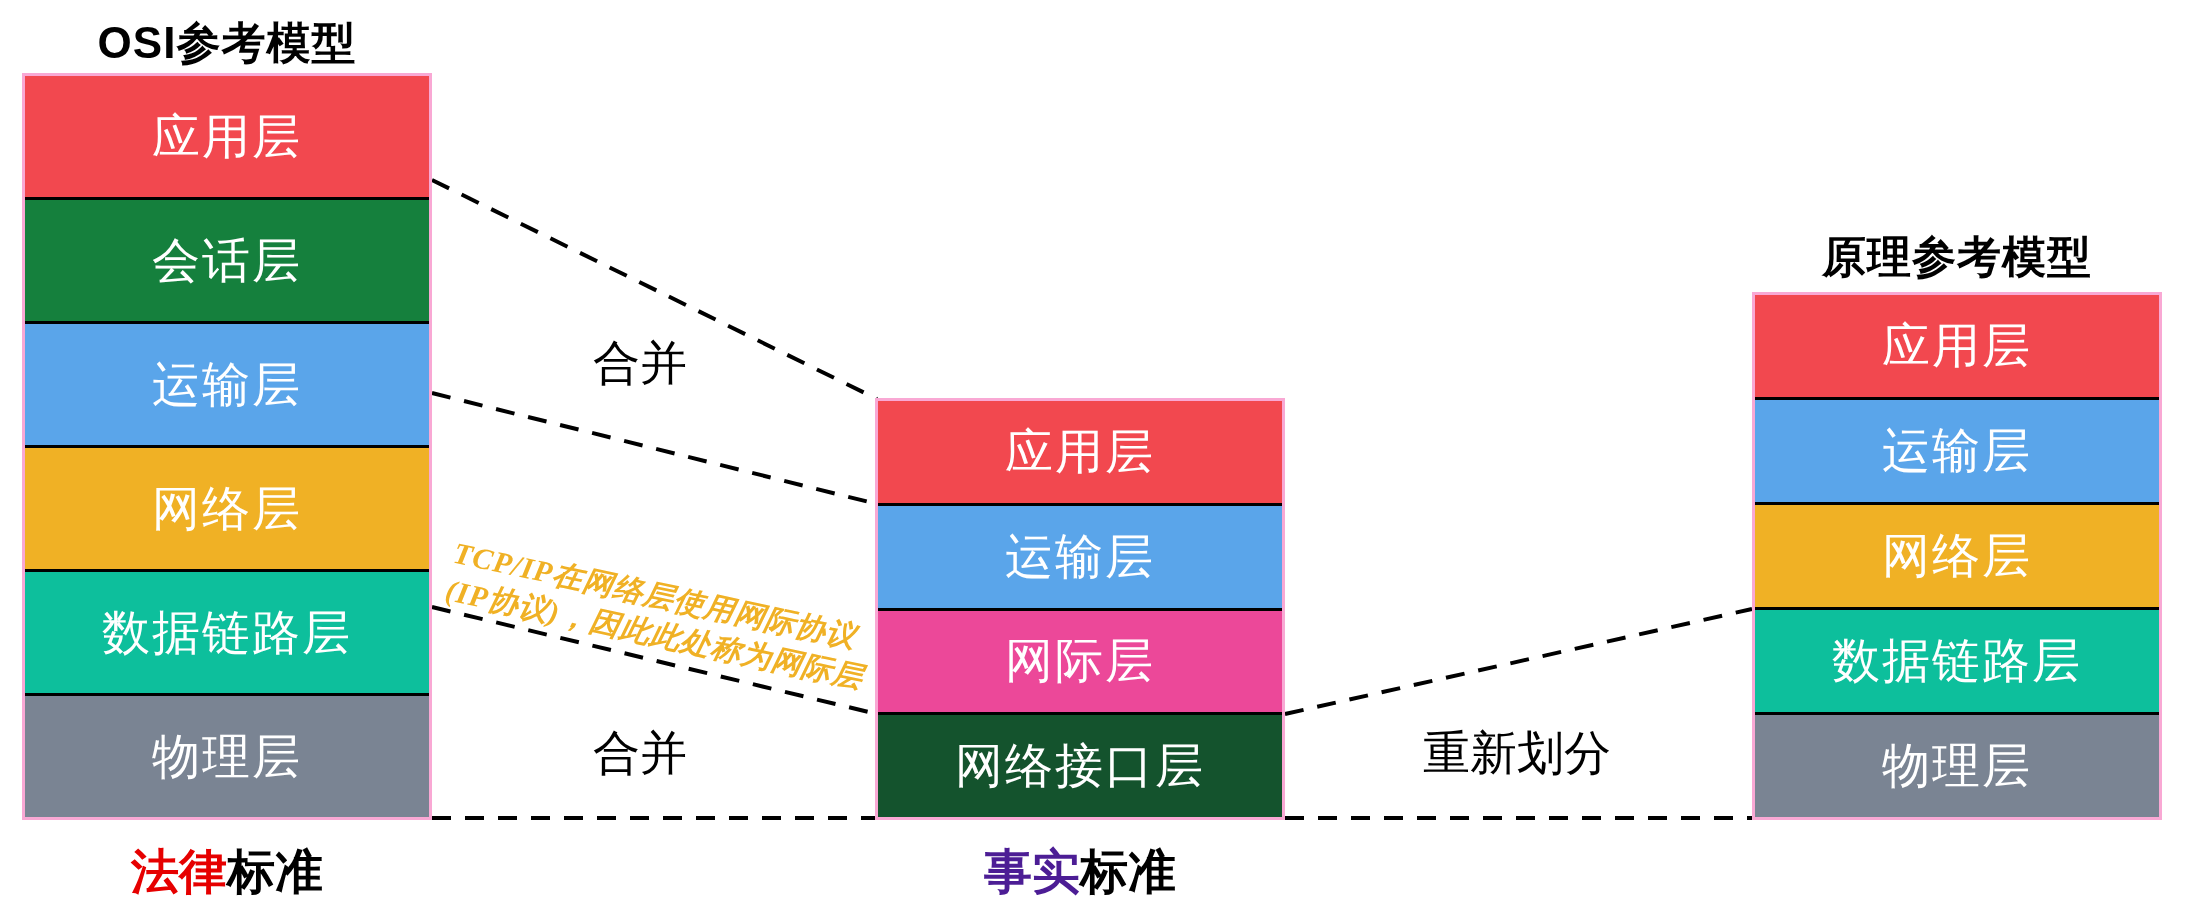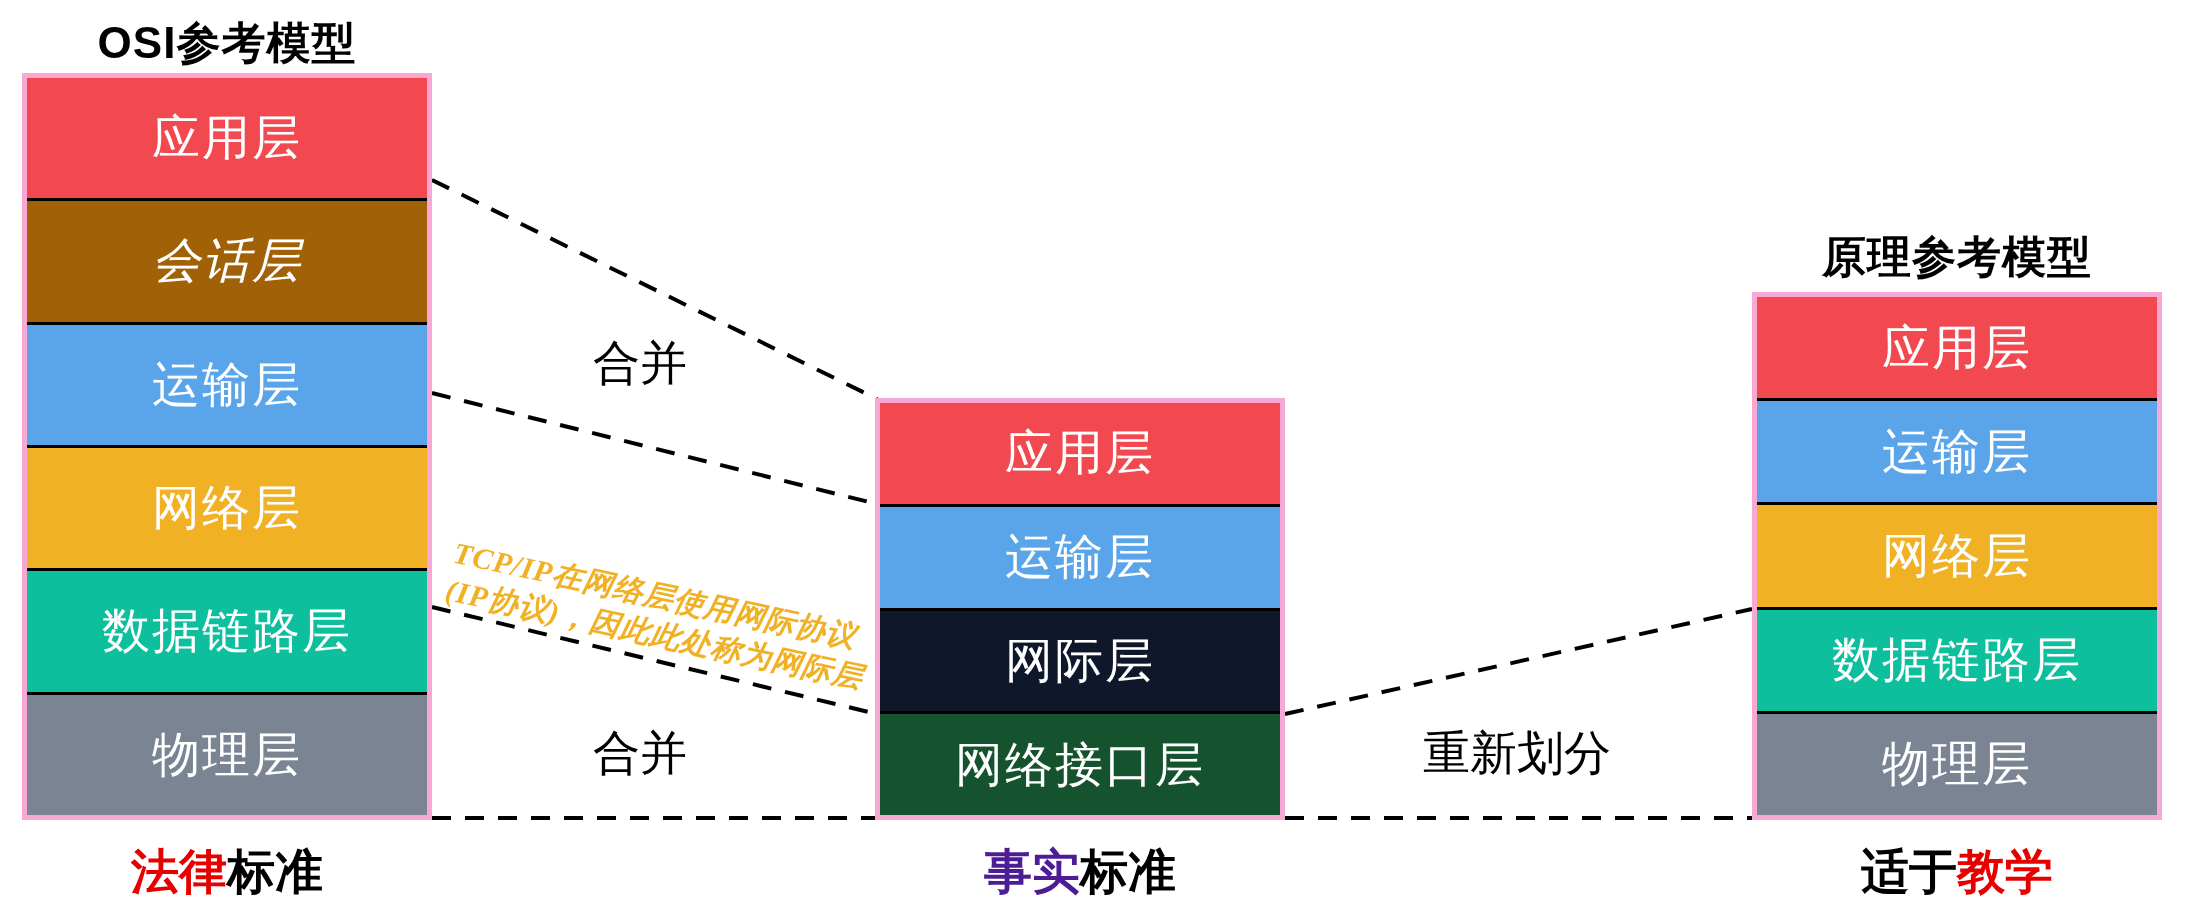--- a/index.html
+++ b/index.html
@@ -20,21 +20,21 @@
     text-align: center;
     font-weight: bold;
     font-size: 44px;
     color: #000;
     letter-spacing: 1px;
     white-space: nowrap;
   }
 
   .stack {
     position: absolute;
-    border: 5px solid #f9a8d4;
+    border: 3px solid #f9a8d4;
     box-sizing: border-box;
     display: flex;
     flex-direction: column;
     background: #fff;
   }
   .layer {
     flex: 1 1 0;
     display: flex;
     align-items: center;
     justify-content: center;
@@ -93,51 +93,48 @@
     <line x1="432" y1="393" x2="877" y2="504"></line>
     <line x1="432" y1="607" x2="877" y2="714"></line>
     <line x1="432" y1="818" x2="877" y2="818"></line>
     <line x1="1285" y1="714" x2="1752" y2="609"></line>
     <line x1="1285" y1="818" x2="1752" y2="818"></line>
   </svg>
 
   <div class="model-title" style="left:22px; top:14px; width:410px;">OSI参考模型</div>
   <div class="stack" style="left:22px; top:73px; width:410px; height:747px;">
     <div class="layer" style="background-color: rgb(242, 72, 79);">应用层</div>
-    <div class="layer" style="background-color: #a16207; font-style: italic;">会话层</div>
+    <div class="layer" style="background-color: #15803d;">会话层</div>
     <div class="layer" style="background-color: rgb(90, 165, 234);">运输层</div>
     <div class="layer" style="background-color: rgb(240, 177, 37);">网络层</div>
     <div class="layer" style="background-color: rgb(13, 191, 156);">数据链路层</div>
     <div class="layer" style="background-color: rgb(122, 132, 147);">物理层</div>
   </div>
   <div class="caption" style="left:22px; width:410px;">
     <span style="color: rgb(230, 0, 0);">法律</span><span style="color: rgb(0, 0, 0);">标准</span>
   </div>
 
   <div class="stack" style="left:875px; top:398px; width:410px; height:422px;">
     <div class="layer" style="background-color: rgb(242, 72, 79);">应用层</div>
     <div class="layer" style="background-color: rgb(90, 165, 234);">运输层</div>
-    <div class="layer" style="background-color: #0f172a;">网际层</div>
+    <div class="layer" style="background-color: #ec4899;">网际层</div>
     <div class="layer" style="background-color: #14532d;">网络接口层</div>
   </div>
   <div class="caption" style="left:875px; width:410px;">
     <span style="color: #4c1d95;">事实</span><span style="color: rgb(0, 0, 0);">标准</span>
   </div>
 
   <div class="model-title" style="left:1752px; top:228px; width:410px;">原理参考模型</div>
   <div class="stack" style="left:1752px; top:292px; width:410px; height:528px;">
     <div class="layer" style="background-color: rgb(242, 72, 79);">应用层</div>
     <div class="layer" style="background-color: rgb(90, 165, 234);">运输层</div>
     <div class="layer" style="background-color: rgb(240, 177, 37);">网络层</div>
     <div class="layer" style="background-color: rgb(13, 191, 156);">数据链路层</div>
     <div class="layer" style="background-color: rgb(122, 132, 147);">物理层</div>
   </div>
-  <div class="caption" style="left:1752px; width:410px;">
-    <span style="color: rgb(0, 0, 0);">适于</span><span style="color: rgb(230, 0, 0);">教学</span>
-  </div>
 
   <div class="note-label" style="left:480px; top:332px; width:320px;">合并</div>
   <div class="note-label" style="left:480px; top:722px; width:320px;">合并</div>
   <div class="note-label" style="left:1327px; top:722px; width:380px;">重新划分</div>
 
   <div class="ip-note" style="color: rgb(240, 177, 37);">
     <div>TCP/IP在网络层使用网际协议</div>
     <div>(IP协议)，因此此处称为网际层</div>
   </div>
 

